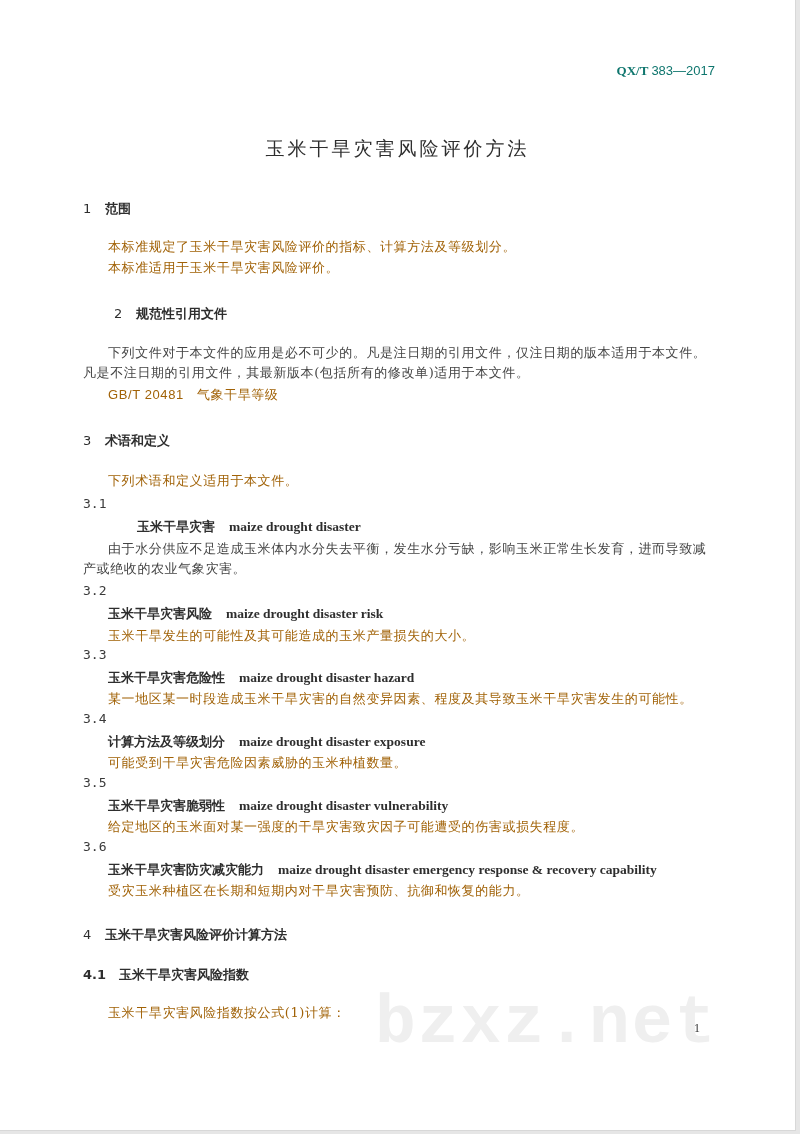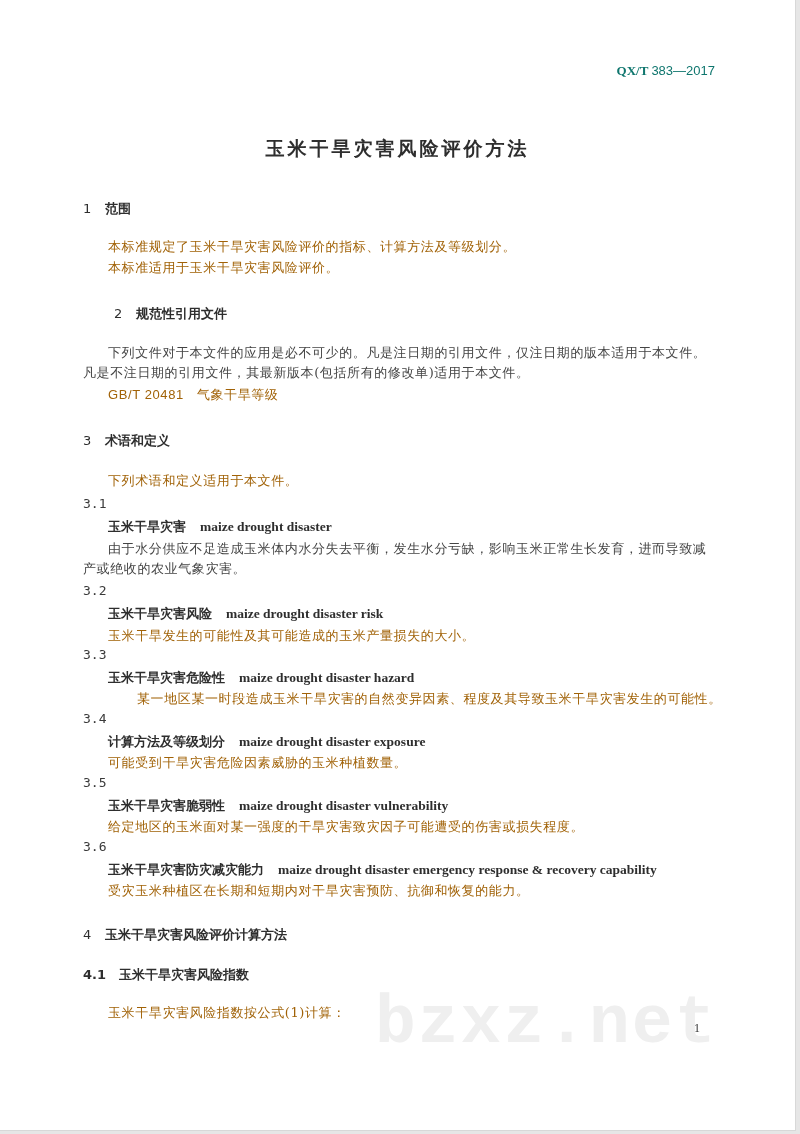--- a/index.html
+++ b/index.html
@@ -34,21 +34,21 @@
     font-weight: bold;
     color: #0f766e;
   }
   .std-code .num { font-weight: normal; font-family: "Liberation Sans", sans-serif; }
   .doc-title {
     left: 0; width: 795px;
     top: 136px;
     text-align: center;
     font-family: "DejaVu Sans", sans-serif;
     font-size: 19px;
-    font-weight: bold;
+    font-weight: normal;
     letter-spacing: 3px;
     color: #2e2e2e;
   }
   .h1 {
     left: 83px;
     font-family: "DejaVu Sans", sans-serif;
     font-size: 13px;
     font-weight: bold;
     color: #2e2e2e;
   }
@@ -146,36 +146,36 @@
     <div class="abs para" style="top:385px;">
       <span class="ref-code">GB/T 20481</span><span>气象干旱等级</span>
     </div>
 
     <div class="abs h1" style="top:432px;">
       <span class="no">3</span><span>术语和定义</span>
     </div>
     <div class="abs para" style="top:471px;">下列术语和定义适用于本文件。</div>
 
     <div class="abs term-no" style="top:496px;">3.1</div>
-    <div class="abs term-title" style="top:518px;">
+    <div class="abs term-title" style="top:518px;margin-left:29px;">
       <span>玉米干旱灾害</span><span class="en">maize drought disaster</span>
     </div>
     <div class="abs para-wrap" style="top:539px;">由于水分供应不足造成玉米体内水分失去平衡，发生水分亏缺，影响玉米正常生长发育，进而导致减产或绝收的农业气象灾害。</div>
 
     <div class="abs term-no" style="top:583px;">3.2</div>
     <div class="abs term-title" style="top:605px;">
       <span>玉米干旱灾害风险</span><span class="en">maize drought disaster risk</span>
     </div>
     <div class="abs para" style="top:626px;">玉米干旱发生的可能性及其可能造成的玉米产量损失的大小。</div>
 
     <div class="abs term-no" style="top:647px;">3.3</div>
     <div class="abs term-title" style="top:669px;">
       <span>玉米干旱灾害危险性</span><span class="en">maize drought disaster hazard</span>
     </div>
-    <div class="abs para" style="top:689px;margin-left:29px;">某一地区某一时段造成玉米干旱灾害的自然变异因素、程度及其导致玉米干旱灾害发生的可能性。</div>
+    <div class="abs para" style="top:689px;">某一地区某一时段造成玉米干旱灾害的自然变异因素、程度及其导致玉米干旱灾害发生的可能性。</div>
 
     <div class="abs term-no" style="top:711px;">3.4</div>
     <div class="abs term-title" style="top:733px;">
       <span>计算方法及等级划分</span><span class="en">maize drought disaster exposure</span>
     </div>
     <div class="abs para" style="top:753px;">可能受到干旱灾害危险因素威胁的玉米种植数量。</div>
 
     <div class="abs term-no" style="top:775px;">3.5</div>
     <div class="abs term-title" style="top:797px;">
       <span>玉米干旱灾害脆弱性</span><span class="en">maize drought disaster vulnerability</span>

